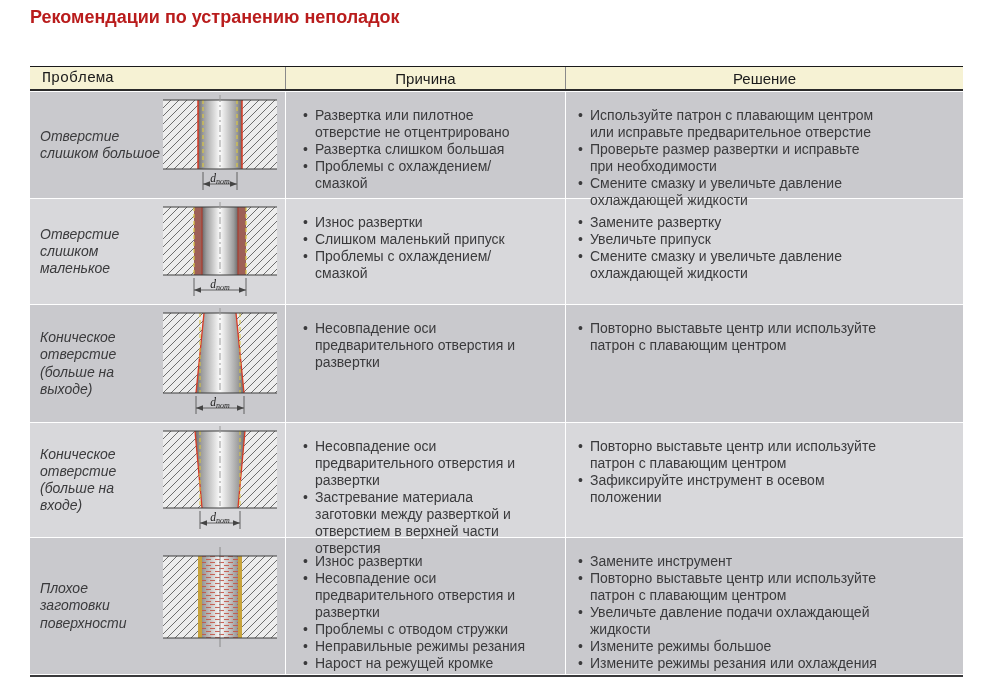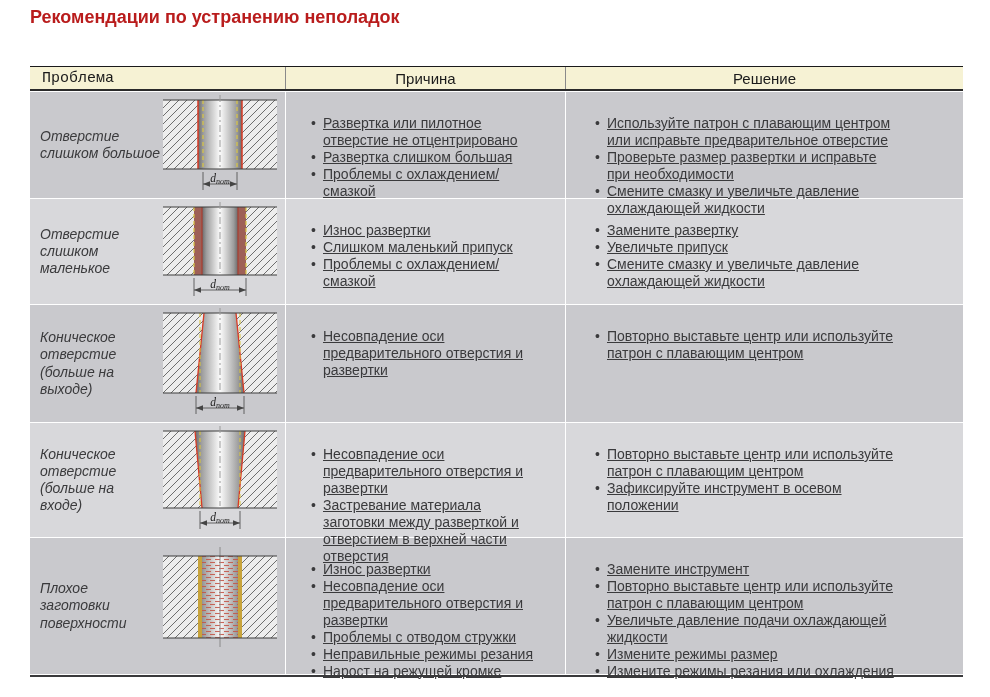--- a/index.html
+++ b/index.html
@@ -13,25 +13,25 @@
   .th{font-size:15px;color:#1a1a1a;box-sizing:border-box;height:100%;display:flex;align-items:center;}
   .th.c0{width:255px;padding-left:12px;font-family:Liberation Mono, monospace;}
   .th.c1{width:280px;justify-content:center;border-left:1px solid #8a8a8a;}
   .th.c2{width:398px;justify-content:center;border-left:1px solid #8a8a8a;}
   .row{display:flex;margin-top:1px;}
   .row.dark  .cell{background:var(--row-dark);}
   .row.light .cell{background:var(--row-light);}
   .cell{box-sizing:border-box;}
   .c-problem{width:255px;display:flex;align-items:center;font-style:italic;}
   .c-causes{width:280px;border-left:1px solid #fff;padding:7px 0 0 8px;}
-  .c-solutions{width:398px;border-left:1px solid #fff;padding:7px 0 0 12px;}
+  .c-solutions{width:398px;border-left:1px solid #fff;padding:7px 0 0 3px;}
   .problem-label{width:130px;padding-left:10px;box-sizing:border-box;
                  font-size:14px;line-height:1.22;color:var(--ink);}
   .ill{width:120px;height:100%;display:flex;align-items:center;justify-content:center;}
-  ul.bullets{margin:16px;padding:0;list-style:none;font-size:14px;line-height:1.21;color:var(--ink);text-decoration:underline;}
+  ul.bullets{margin:8px;padding:0;list-style:none;font-size:14px;line-height:1.21;color:var(--ink);}
   .c-causes ul{width:232px;}
   .c-solutions ul{width:302px;}
   ul.bullets li{position:relative;padding-left:13px;}
   ul.bullets li::before{content:"\2022";position:absolute;left:1px;}
   .tbl-bottom{height:2px;background:#3A3A3C;margin-top:1px;}
 </style>
 </head>
 <body>
 
 <div class="page" style="--header-bg: #F6F2D4; --row-dark: #C9C9CD; --row-light: #D8D8DB; --ink: #3A3A3C;">
@@ -288,21 +288,21 @@
               <li>Проблемы с отводом стружки</li>
               <li>Неправильные режимы резания</li>
               <li>Нарост на режущей кромке</li>
             </ul>
     </div>
     <div class="cell c-solutions">
       <ul class="bullets">
               <li>Замените инструмент</li>
               <li>Повторно выставьте центр или используйте патрон с плавающим центром</li>
               <li>Увеличьте давление подачи охлаждающей жидкости</li>
-              <li>Измените режимы размер</li>
+              <li>Измените режимы большое</li>
               <li>Измените режимы резания или охлаждения</li>
             </ul>
     </div>
   </div>
 </div>
     <div class="tbl-bottom"></div>
   </div>
 </div>
 
 </body></html>

